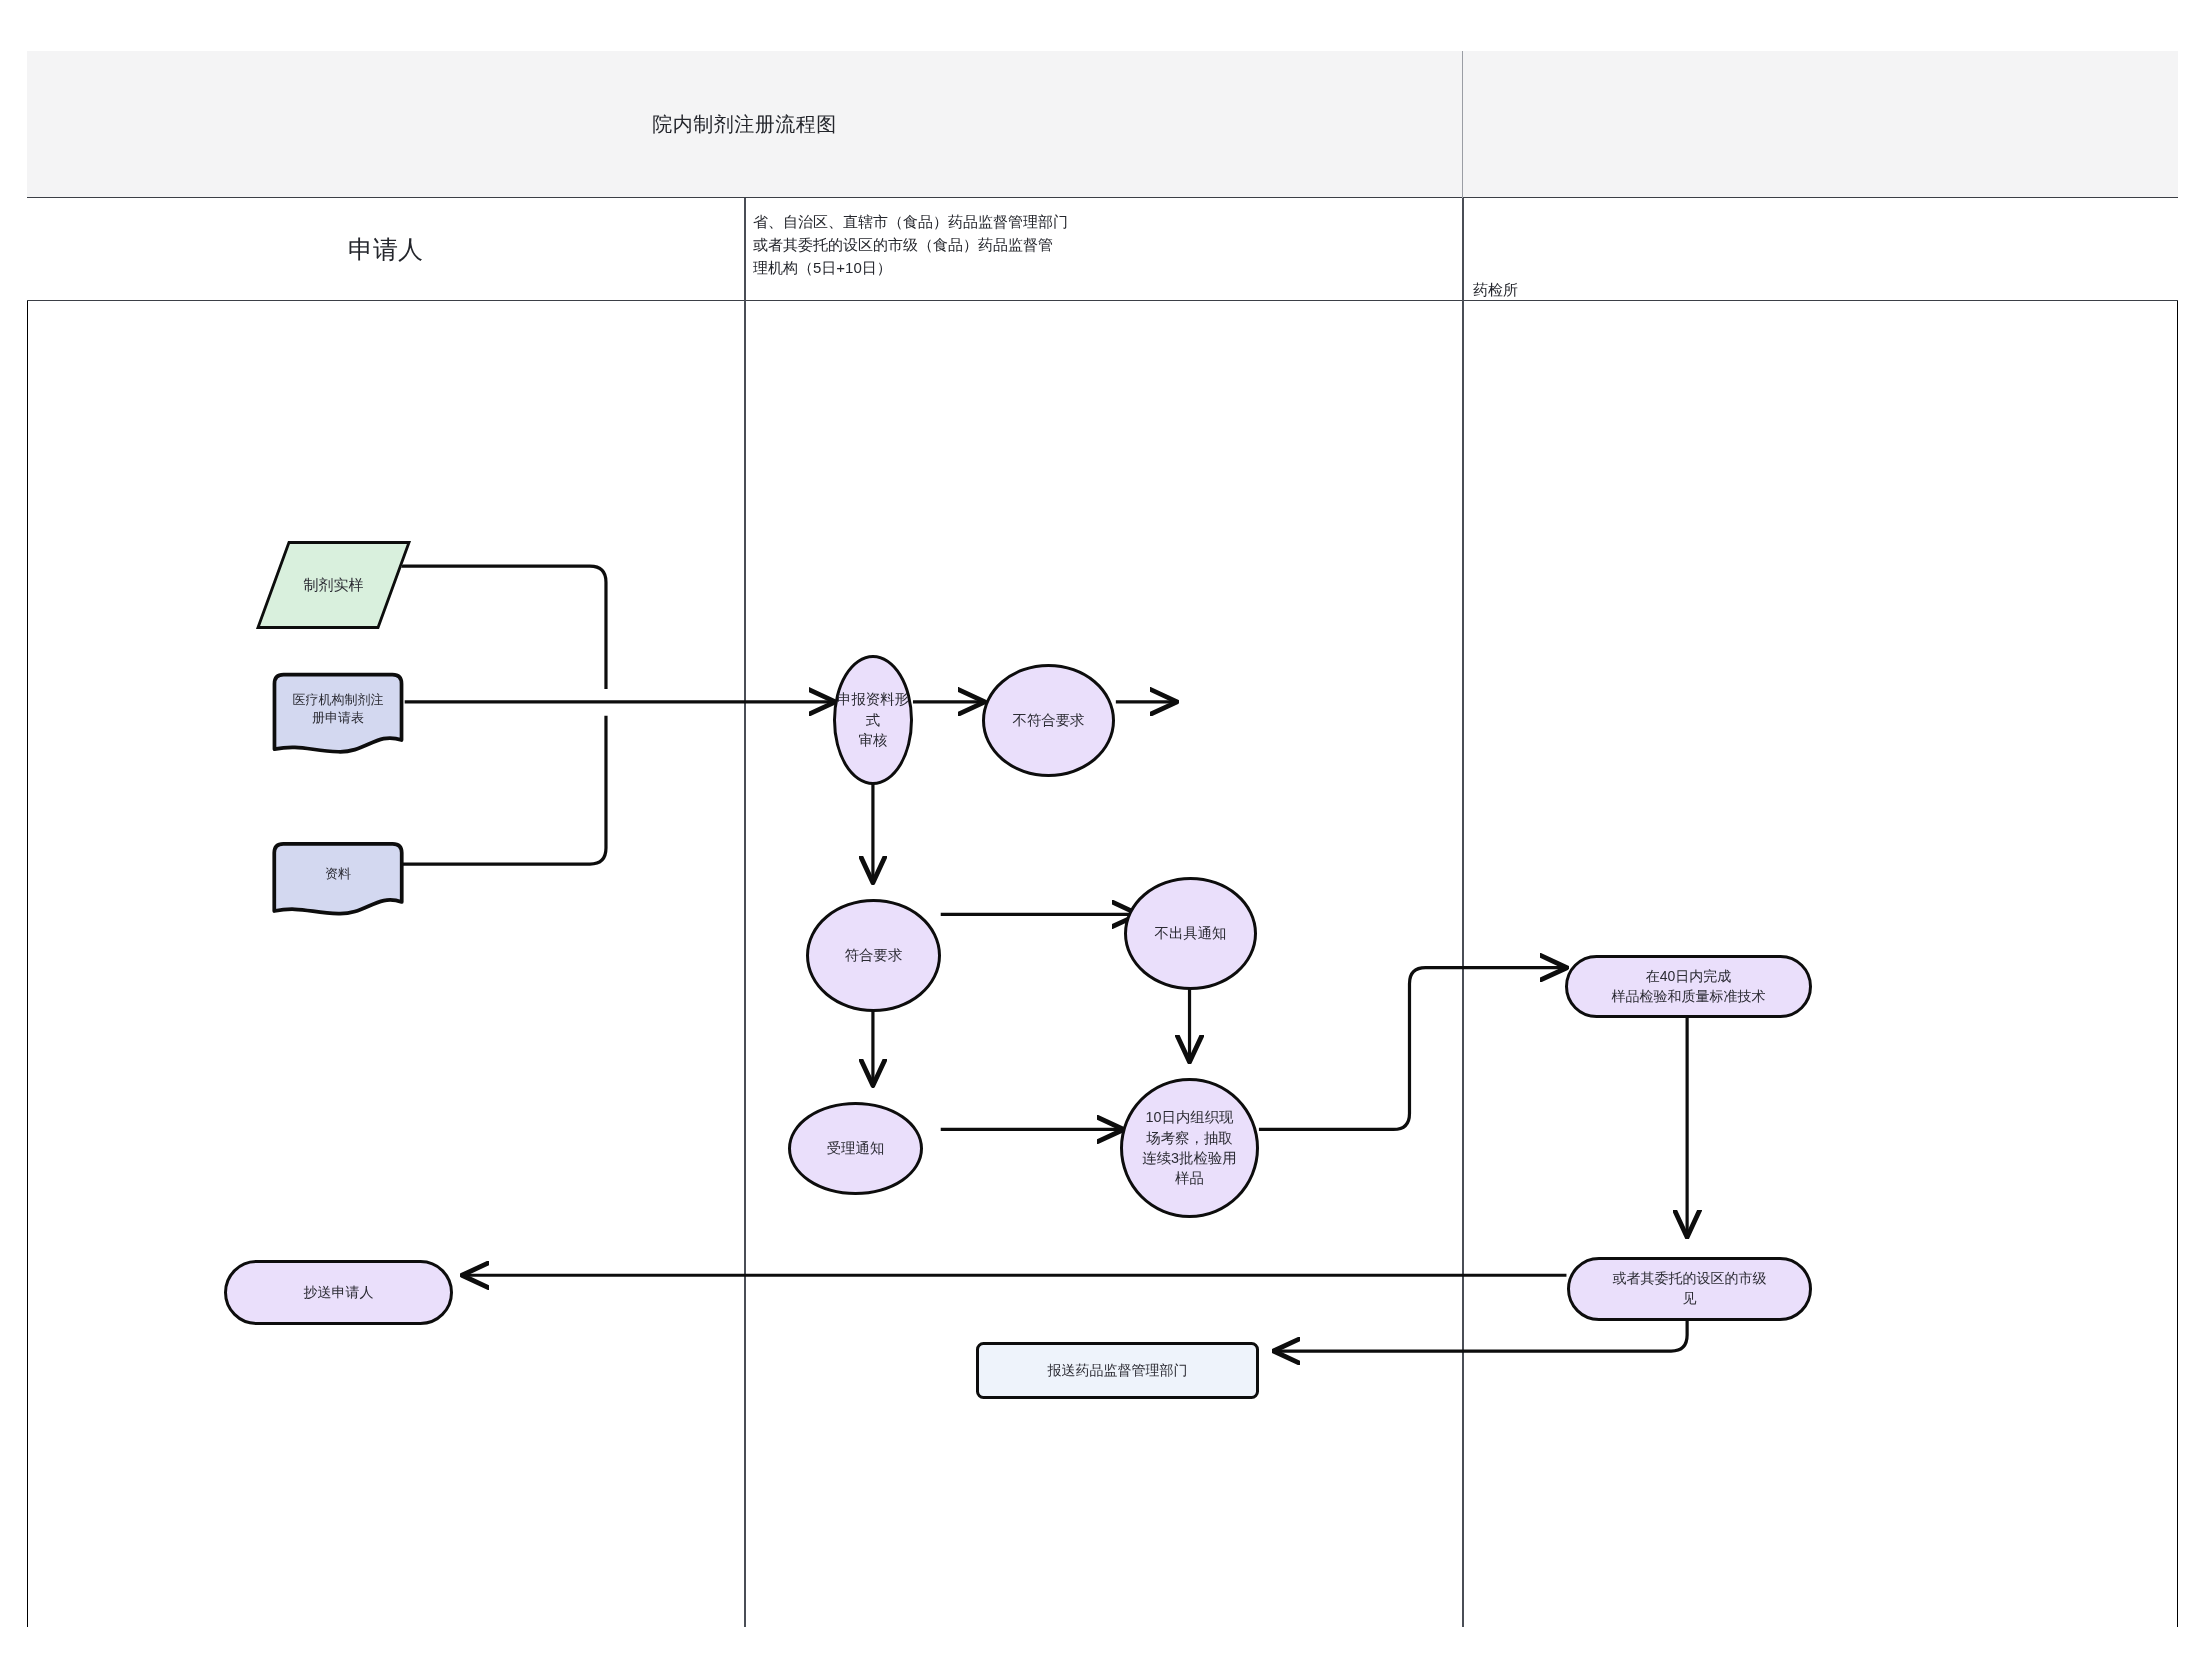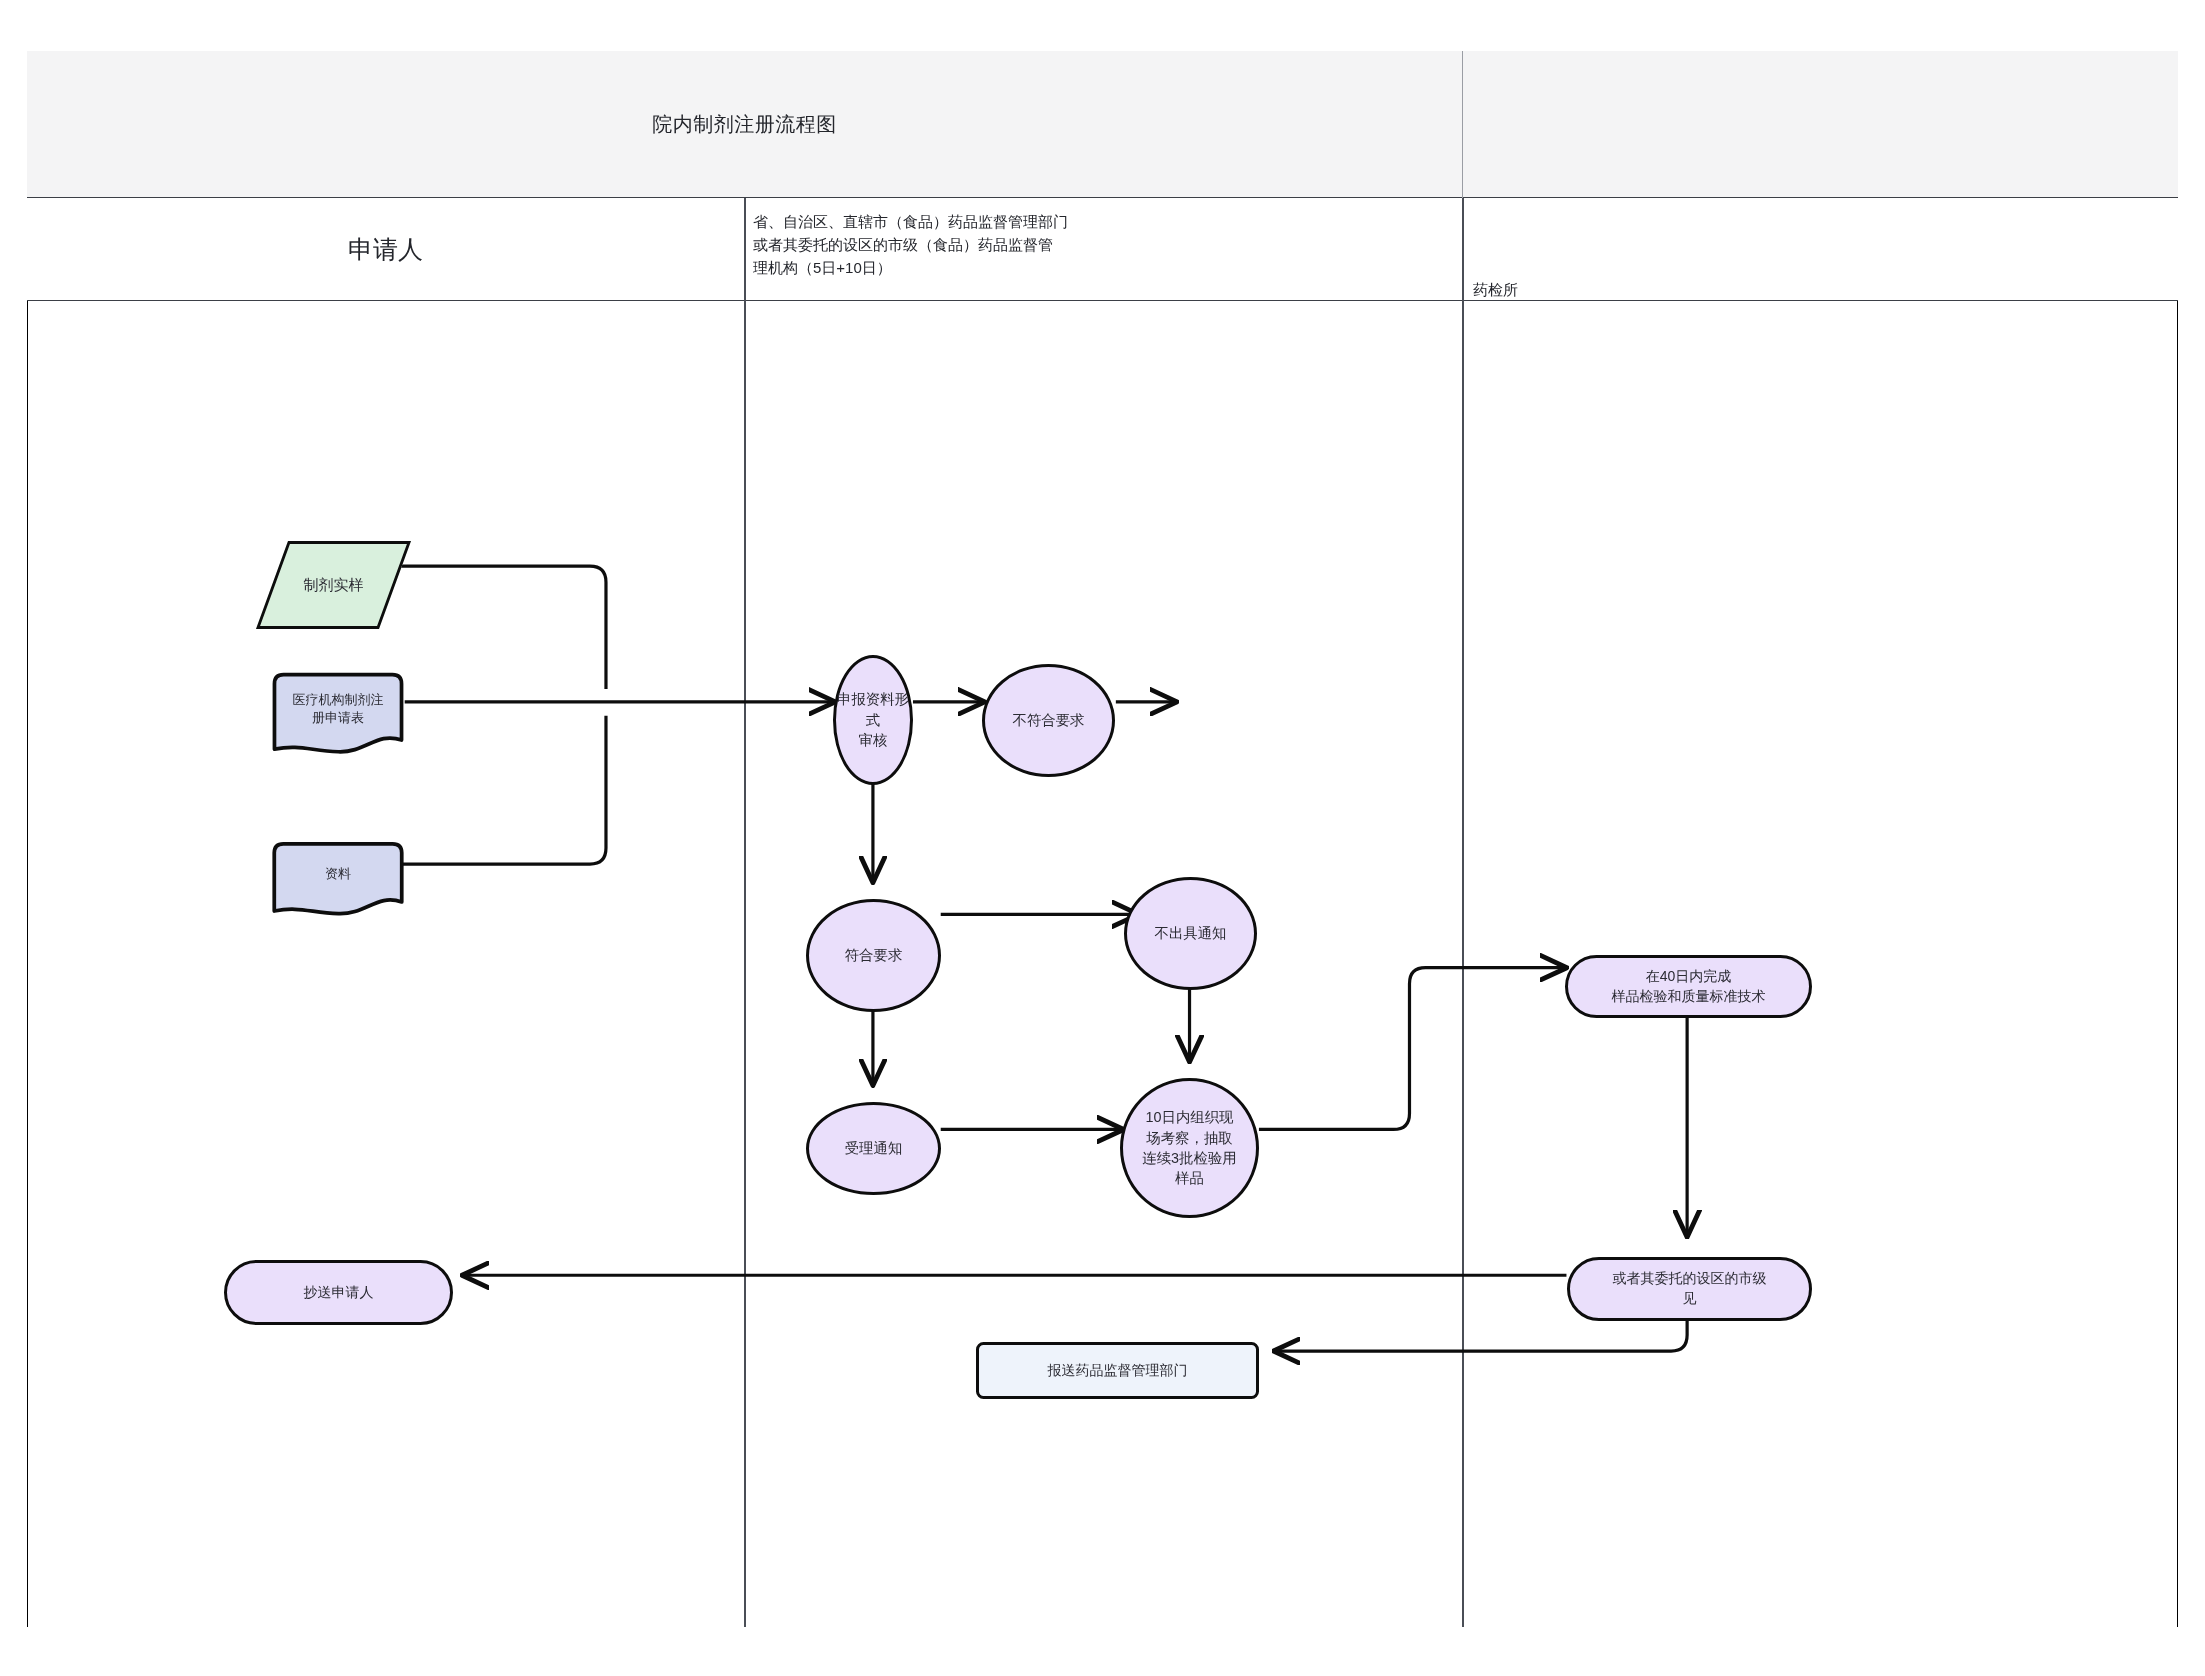--- a/index.html
+++ b/index.html
@@ -149,21 +149,21 @@
 
 
   <div class="node n-ellipse" style="left:806px;top:880px;width:135px;height:113px;">
     <span class="txt">符合要求</span>
   </div>
 
   <div class="node n-ellipse" style="left:1124px;top:858px;width:133px;height:113px;">
     <span class="txt">不出具通知</span>
   </div>
 
-  <div class="node n-ellipse" style="left:806px;top:1083px;width:135px;height:93px;">
+  <div class="node n-ellipse" style="left:788px;top:1083px;width:135px;height:93px;">
     <span class="txt">受理通知</span>
   </div>
 
   <div class="node n-ellipse" style="left:1120px;top:1059px;width:139px;height:140px;">
     <span class="txt">10日内组织现
 场考察，抽取
 连续3批检验用
 样品</span>
   </div>
 

